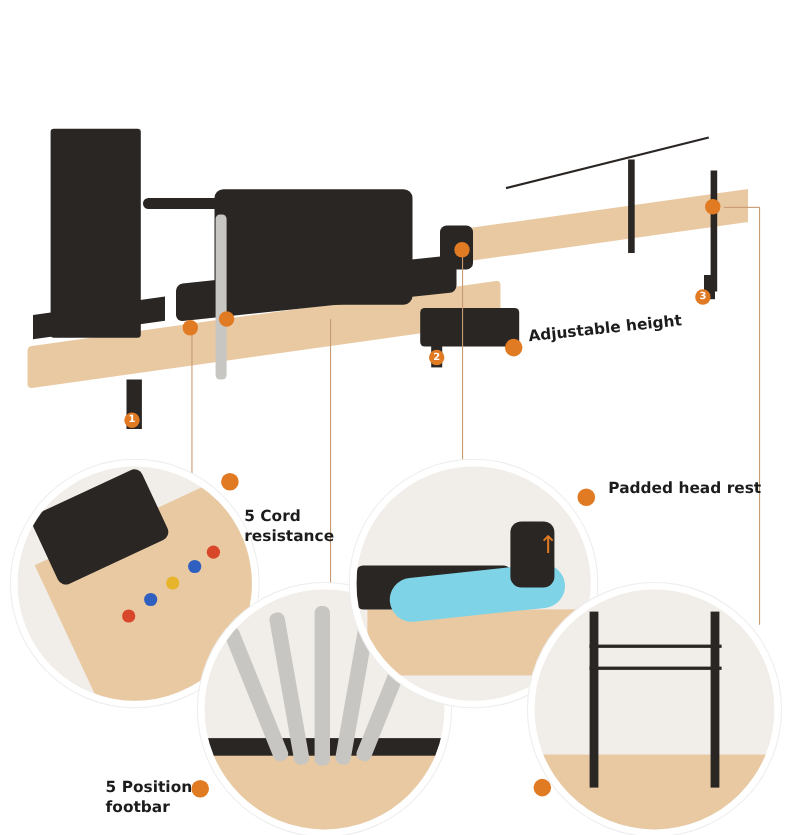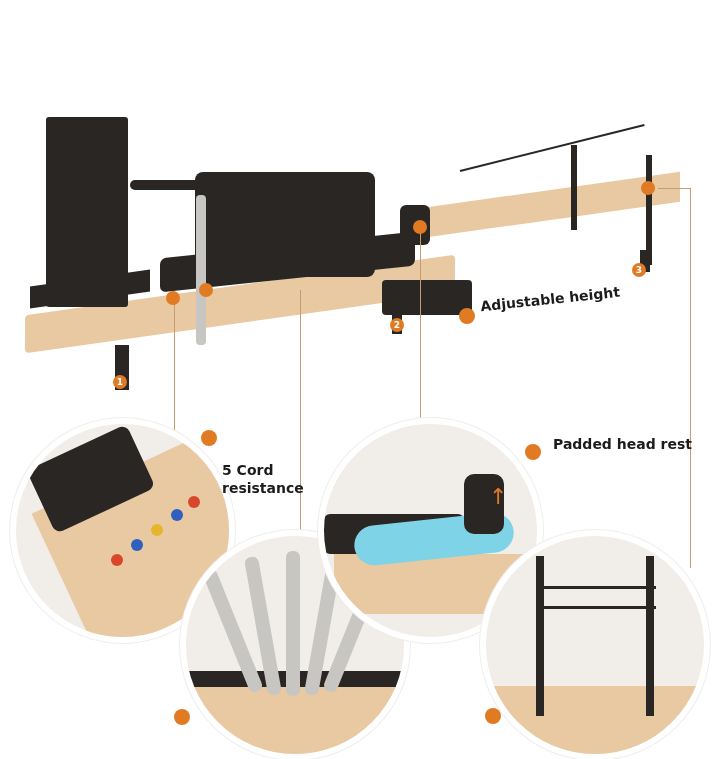--- a/index.html
+++ b/index.html
@@ -106,16 +106,20 @@
   <div class="label" style="left:222px;top:428px;margin-top:33px;">
     <div>5 Cord</div>
     <div>resistance</div>
   </div>
 
   <div class="dot" style="left:525px;top:444px;"></div>
   <div class="label" style="left:553px;top:435px;">
     <div>Padded head rest</div>
   </div>
 
+  <div class="label" style="left:96px;top:707px;">
+    <div>5 Position</div>
+    <div>footbar</div>
+  </div>
   <div class="dot" style="left:174px;top:709px;"></div>
 
   <div class="dot" style="left:485px;top:708px;"></div>
 </div>
 
 </body></html>

